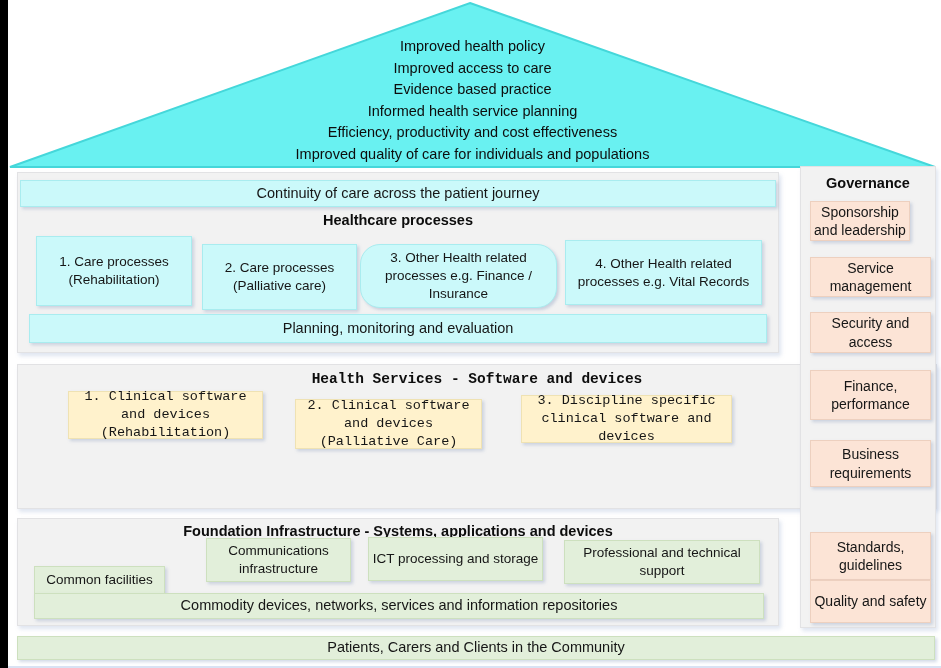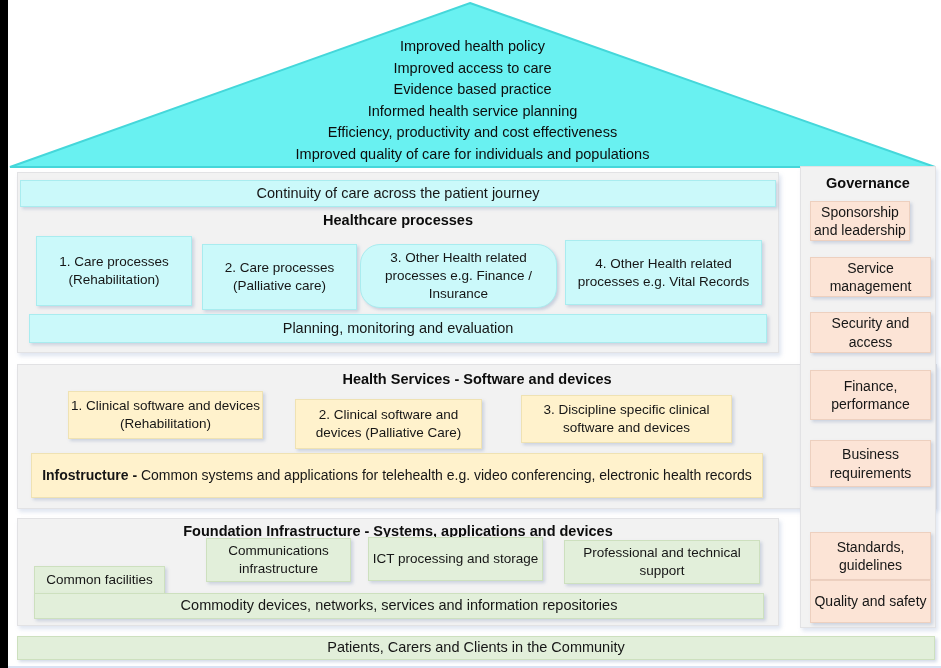--- a/index.html
+++ b/index.html
@@ -70,29 +70,25 @@
   <div class="panel" style="left:17px;top:172px;width:762px;height:181px;">
     <div class="bar cyan" style="left:2px;top:7px;width:756px;height:27px;">Continuity of care across the patient journey</div>
     <div class="panel-title" style="top:39px;">Healthcare processes</div>
     <div class="box cyan" style="left:18px;top:63px;width:156px;height:70px;">1. Care processes (Rehabilitation)</div>
     <div class="box cyan" style="left:184px;top:71px;width:155px;height:66px;">2. Care processes (Palliative care)</div>
     <div class="box cyan" style="left:342px;top:71px;width:197px;height:64px;border-radius:20px;">3. Other Health related processes e.g. Finance / Insurance</div>
     <div class="box cyan" style="left:547px;top:67px;width:197px;height:65px;">4. Other Health related processes e.g. Vital Records</div>
     <div class="bar cyan" style="left:11px;top:141px;width:738px;height:29px;">Planning, monitoring and evaluation</div>
   </div>
 
-  <div class="panel" style="left:17px;top:364px;width:920px;height:145px;">
+  <div class="panel" style="left:17px;top:364px;width:920px;height:145px;font-family:Liberation Mono, monospace;">
     <div class="panel-title" style="top:6px;">Health Services - Software and devices</div>
     <div class="box yellow" style="left:50px;top:26px;width:195px;height:48px;">1. Clinical software and devices (Rehabilitation)</div>
     <div class="box yellow" style="left:277px;top:34px;width:187px;height:50px;">2. Clinical software and devices (Palliative Care)</div>
     <div class="box yellow" style="left:503px;top:30px;width:211px;height:48px;">3. Discipline specific clinical software and devices</div>
-    <div class="bar yellow" style="left:13px;top:88px;width:732px;height:45px;font-size:14px;">
-      <span><span class="bold">Infostructure -</span>
-        <span>Common systems and applications for telehealth e.g. video conferencing, electronic health records</span></span>
-    </div>
   </div>
 
   <div class="panel" style="left:17px;top:518px;width:762px;height:108px;">
     <div class="panel-title" style="top:4px;">Foundation Infrastructure - Systems, applications and devices</div>
     <div class="box green" style="left:16px;top:23px;width:131px;height:45px;margin-top:24px;">Common facilities and devices</div>
     <div class="box green" style="left:188px;top:19px;width:145px;height:44px;">Communications infrastructure</div>
     <div class="box green" style="left:350px;top:18px;width:175px;height:44px;">ICT processing and storage</div>
     <div class="box green" style="left:546px;top:21px;width:196px;height:44px;">Professional and technical support</div>
     <div class="bar green" style="left:16px;top:74px;width:730px;height:26px;">Commodity devices, networks, services and information repositories</div>
   </div>

